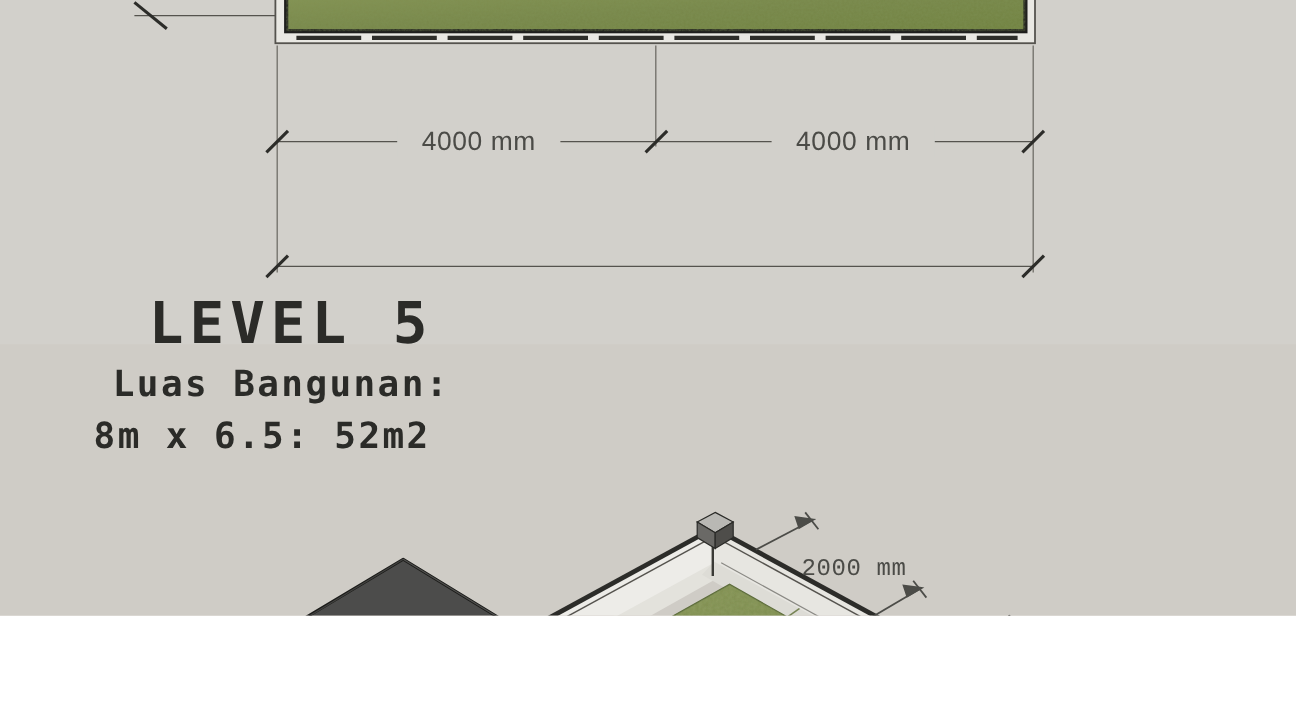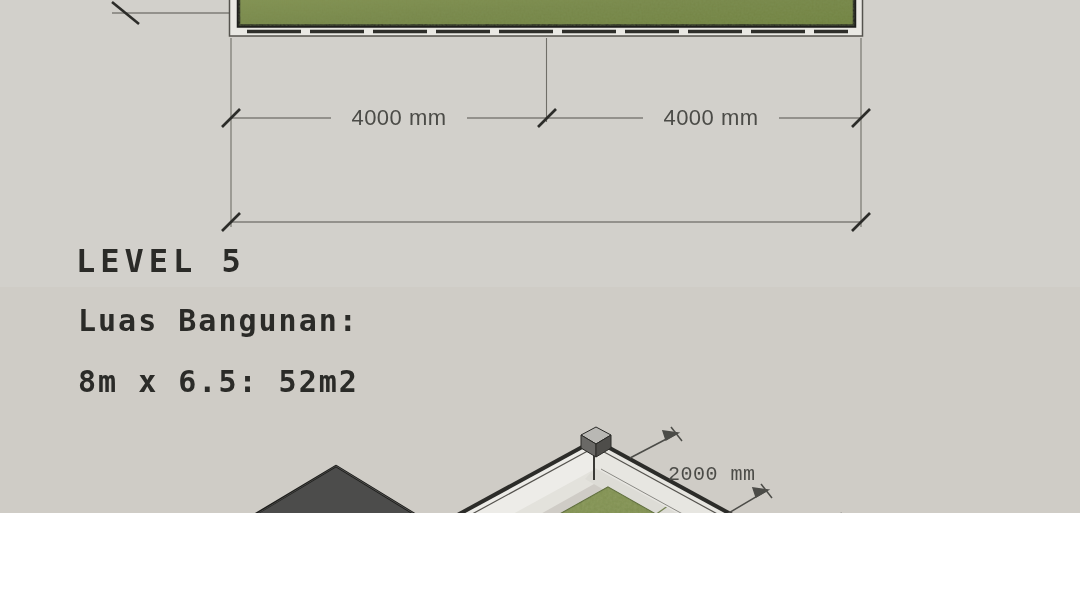--- a/index.html
+++ b/index.html
@@ -5,21 +5,21 @@
   html,body{margin:0;padding:0;}
   body{width:1080px;height:605px;overflow:hidden;font-family:"Liberation Sans",sans-serif;}
   .screen{position:relative;width:1080px;height:513px;background:var(--bg_top,#d2d0cb);overflow:hidden;}
   .bg-bottom{position:absolute;left:0;top:287px;width:1080px;height:318px;background:var(--bg_bottom,#cfccc6);}
   .scene{position:absolute;left:0;top:0;width:1080px;height:605px;}
   .label{position:absolute;white-space:nowrap;}
   .dim-label{font-size:22px;color:var(--dim_text,#4b4b47);letter-spacing:0.5px;
              background:var(--bg_top,#d2d0cb);padding:0 7px;text-align:center;}
   .dim-label-iso{font-size:20px;color:var(--dim_text,#4b4b47);letter-spacing:0.5px;background:transparent;}
   .heading{font-family:"DejaVu Sans Mono",monospace;font-weight:bold;color:var(--heading,#2b2b28);}
-  .heading-main{font-size:32px;letter-spacing:5px;}
+  .heading-main{font-size:48px;letter-spacing:5px;margin-left:48px;}
   .heading-sub{font-size:30px;letter-spacing:2px;}
   .grass-fill{fill:url(#grassG);}
   svg line, svg polygon, svg polyline{vector-effect:none;}
 </style>
 </head>
 <body>
 
 <div class="screen">
   <div class="bg-bottom"></div>
 
@@ -136,15 +136,15 @@
         <line x1="761" y1="484" x2="772" y2="498"></line>
       </g>
     </g>
   </svg>
 
   <div class="label dim-label" style="left:331px;top:105px;width:122px;">4000 mm</div>
   <div class="label dim-label" style="left:643px;top:105px;width:122px;">4000 mm</div>
   <div class="label dim-label-iso" style="left:668px;top:463px;font-family:Liberation Mono, monospace;">2000 mm</div>
 
   <div class="label heading heading-main" style="left:76px;top:242px;">LEVEL 5</div>
-  <div class="label heading heading-sub" style="left:78px;top:303px;">Luas Bangunan:</div>
-  <div class="label heading heading-sub" style="left:78px;top:364px;">8m x 6.5: 52m2</div>
+  <div class="label heading heading-sub" style="left:94px;top:303px;">Luas Bangunan:</div>
+  <div class="label heading heading-sub" style="left:78px;top:346px;">8m x 6.5: 52m2</div>
 </div>
 
 </body></html>

